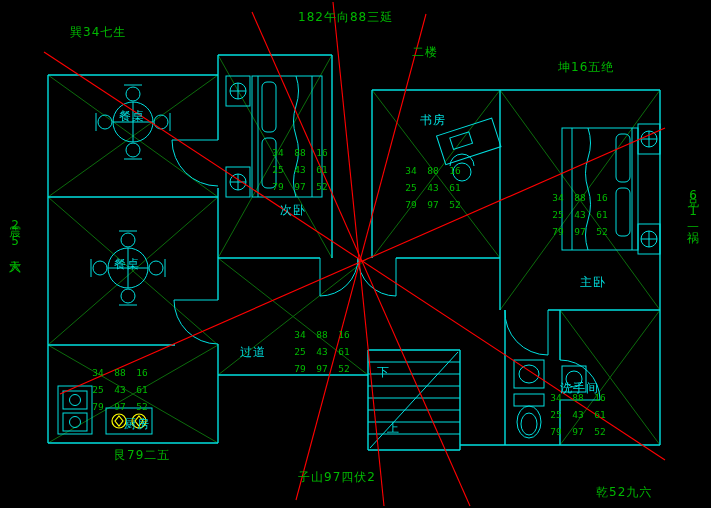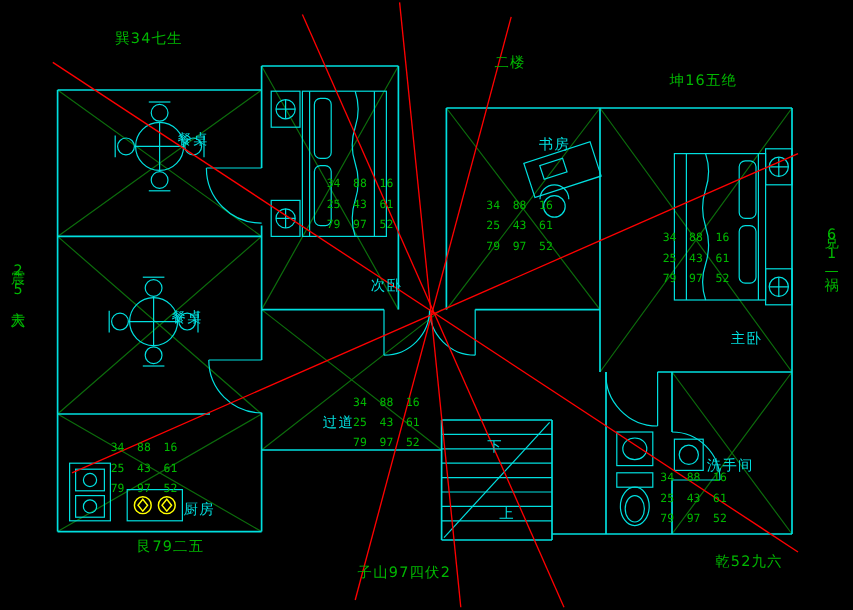--- a/index.html
+++ b/index.html
@@ -1,20 +1,20 @@
 <!DOCTYPE html>
 <html><head>
 <meta charset="utf-8">
 <style>
   html,body{margin:0;padding:0;background:#000;}
   .stage{position:relative;width:711px;height:508px;background:#000;overflow:hidden;
          font-family:"DejaVu Sans",sans-serif;}
   .stage svg{position:absolute;left:0;top:0;}
   .lbl{position:absolute;font-size:12px;color:#00b800;white-space:nowrap;letter-spacing:1px;}
-  .lbl.cyan{color:#00dfdf;margin-left:29px;}
+  .lbl.cyan{color:#00dfdf;}
   .lbl.vert{writing-mode:vertical-rl;text-orientation:upright;letter-spacing:2px;}
   .grid-num{fill:#00b800;font-family:"DejaVu Sans Mono",monospace;font-size:9.5px;text-anchor:middle;}
   .walls{stroke:#00dfdf;fill:none;stroke-width:1.4;}
   .thin{stroke:#00dfdf;fill:none;stroke-width:1;}
   .diag{stroke:#0c6c0c;fill:none;stroke-width:1;}
   .red{stroke:#ff0000;fill:none;stroke-width:1.1;}
   .yel{stroke:#ffff00;fill:none;stroke-width:1.2;}
 </style>
 </head>
 <body>
@@ -219,32 +219,33 @@
         <text x="600" y="401" class="grid-num">16</text>
         <text x="556" y="418" class="grid-num">25</text>
         <text x="578" y="418" class="grid-num">43</text>
         <text x="600" y="418" class="grid-num">61</text>
         <text x="556" y="435" class="grid-num">79</text>
         <text x="578" y="435" class="grid-num">97</text>
         <text x="600" y="435" class="grid-num">52</text>
       </g>
 </svg>
 
-<div class="lbl" style="left:96px;top:24px">巽34七生</div>
+<div class="lbl" style="left:70px;top:24px">巽34七生</div>
+<div class="lbl" style="left:298px;top:9px">182午向88三延</div>
 <div class="lbl" style="left:412px;top:44px">二楼</div>
 <div class="lbl" style="left:558px;top:59px">坤16五绝</div>
 <div class="lbl vert" style="left:6px;top:216px">震25六天</div>
 <div class="lbl vert" style="left:684px;top:186px">兑61一祸</div>
 <div class="lbl" style="left:114px;top:447px">艮79二五</div>
 <div class="lbl" style="left:298px;top:469px">子山97四伏2</div>
-<div class="lbl" style="left:596px;top:460px">乾52九六</div>
+<div class="lbl" style="left:596px;top:484px">乾52九六</div>
 
 <div class="lbl cyan" style="left:119px;top:108px">餐桌</div>
 <div class="lbl cyan" style="left:114px;top:256px">餐桌</div>
-<div class="lbl cyan" style="left:280px;top:230px">次卧</div>
+<div class="lbl cyan" style="left:280px;top:202px">次卧</div>
 <div class="lbl cyan" style="left:420px;top:112px">书房</div>
 <div class="lbl cyan" style="left:580px;top:274px">主卧</div>
 <div class="lbl cyan" style="left:240px;top:344px">过道</div>
 <div class="lbl cyan" style="left:124px;top:416px">厨房</div>
 <div class="lbl cyan" style="left:560px;top:380px">洗手间</div>
 <div class="lbl cyan" style="left:377px;top:364px">下</div>
 <div class="lbl cyan" style="left:387px;top:420px">上</div>
 
 </div>
 

